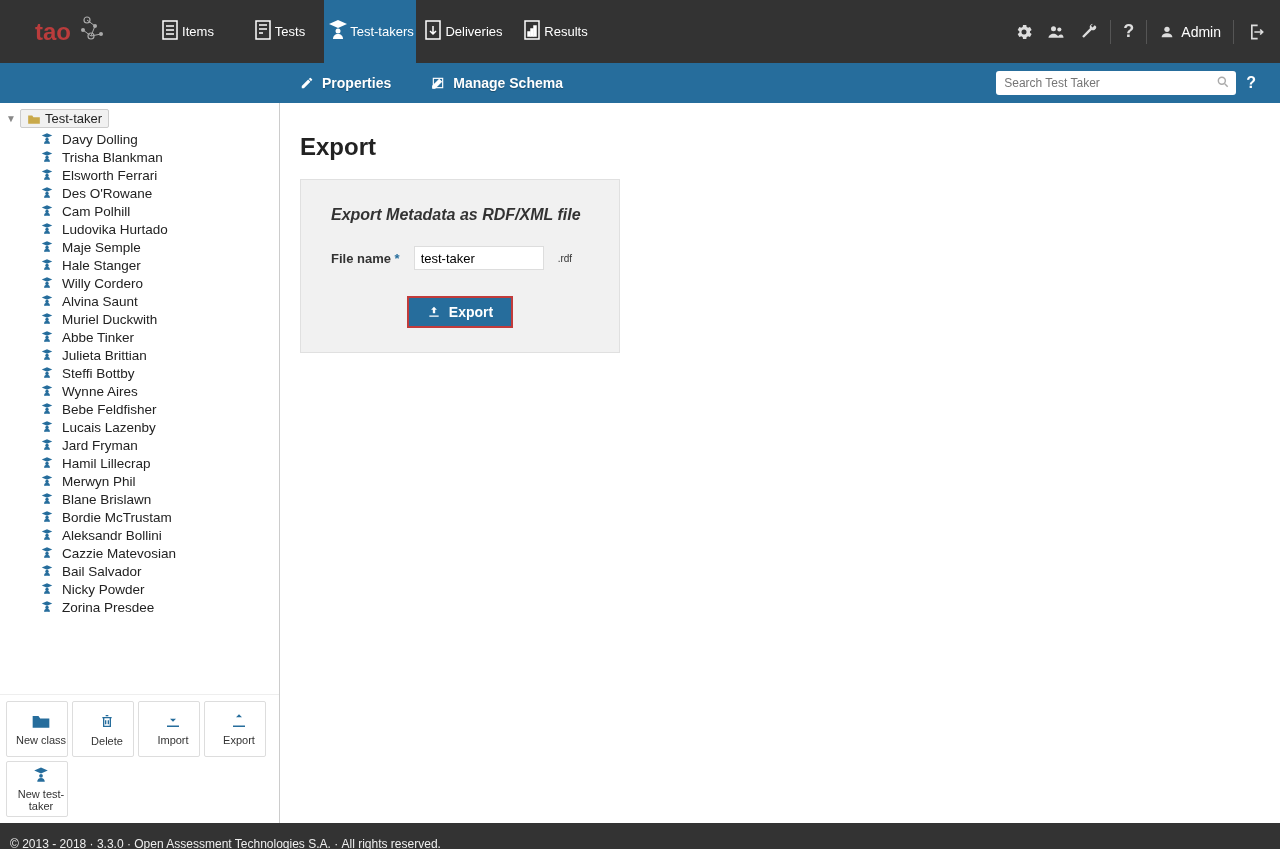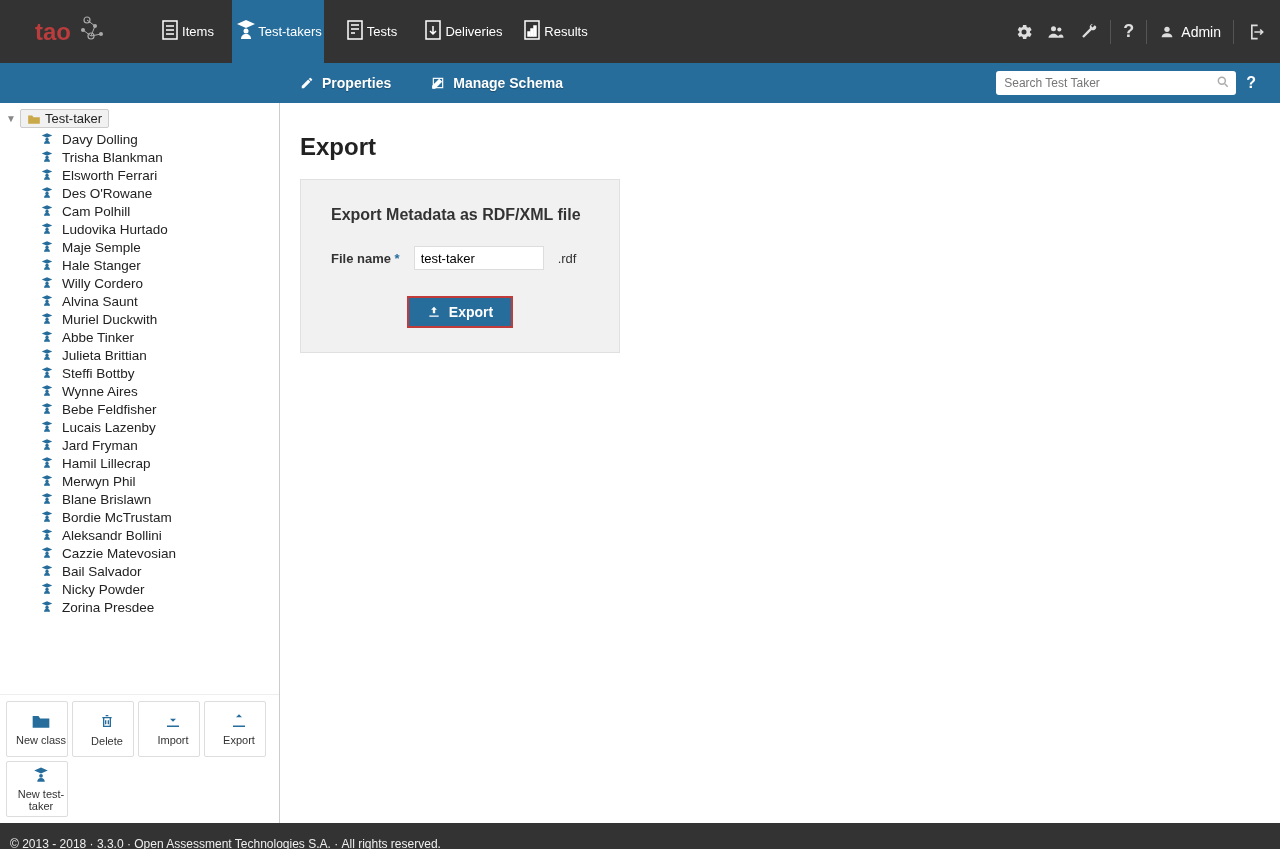--- a/index.html
+++ b/index.html
@@ -40,26 +40,26 @@
 .person-icon { color: #266d9c; font-size: 14px; width: 16px; text-align: center; }
 
 .sidebar-actions { padding: 6px; display: flex; flex-wrap: wrap; gap: 4px; border-top: 1px solid #eee; }
 .action-btn { width: 62px; height: 56px; border: 1px solid #ddd; background: #fff; display: flex; flex-direction: column; align-items: center; justify-content: center; gap: 4px; cursor: pointer; font-size: 11px; color: #333; border-radius: 2px; text-align: center; padding-left: 8px; }
 .action-btn-icon { color: #266d9c; font-size: 18px; }
 
 
 .main { flex: 1; padding: 30px 0 0 20px; }
 .page-title { font-size: 24px; font-weight: bold; margin-bottom: 18px; color: #222; font-family: Arial, sans-serif; }
 .export-box { width: 320px; background: #f1f1f1; border: 1px solid #e0e0e0; padding: 26px 30px 24px 30px; }
-.export-box-title { font-size: 16px; font-weight: bold; color: #333; margin-bottom: 22px; }
+.export-box-title { font-size: 16px; font-weight: bold; color: #333; margin-bottom: 22px; font-style: italic; }
 .form-row { display: flex; align-items: center; gap: 14px; margin-bottom: 26px; }
 .form-label { font-size: 13px; font-weight: bold; color: #333; }
 .form-label .req { color: #266d9c; }
 .form-input { height: 24px; width: 130px; border: 1px solid #ddd; padding: 0 6px; font-size: 13px; }
-.form-ext { font-size: 13px; color: #333; }
+.form-ext { font-size: 10px; color: #333; }
 .export-submit-wrap { display: flex; justify-content: center; }
 .export-submit { background: #266d9c; color: #fff; border: 2px solid #c13b3b; padding: 6px 18px; font-size: 14px; font-weight: bold; cursor: pointer; display: flex; align-items: center; gap: 8px; }
 
 
 .footer { background: #333; color: #eee; height: 42px; display: flex; align-items: center; padding: 0 10px; font-size: 12px; }
 .footer a { color: #eee; text-decoration: underline; }
 
 
 .tree-wrap::-webkit-scrollbar { width: 16px; }
 .tree-wrap::-webkit-scrollbar-track { background: #f0f0f0; }
@@ -91,40 +91,40 @@
         <div class="nav-tab-icon">
           <svg width="24" height="24" viewBox="0 0 24 24" fill="none" stroke="#fff" stroke-width="1.5">
             <rect x="5" y="3" width="14" height="18"></rect>
             <line x1="8" y1="8" x2="16" y2="8"></line>
             <line x1="8" y1="12" x2="16" y2="12"></line>
             <line x1="8" y1="16" x2="16" y2="16"></line>
           </svg>
         </div>
         <div>Items</div>
       </div>
-      <div class="nav-tab active">
-        <div class="nav-tab-icon">
-          <svg width="24" height="24" viewBox="0 0 24 24" fill="#fff">
-            <path d="M3 6l9-4 9 4-9 4-9-4z"></path>
-            <circle cx="12" cy="13" r="2.5"></circle>
-            <path d="M7 21c0-3 2-5 5-5s5 2 5 5H7z"></path>
-          </svg>
-        </div>
-        <div>Test-takers</div>
-      </div>
       <div class="nav-tab">
         <div class="nav-tab-icon">
           <svg width="24" height="24" viewBox="0 0 24 24" fill="none" stroke="#fff" stroke-width="1.5">
             <rect x="5" y="3" width="14" height="18"></rect>
             <line x1="8" y1="7" x2="16" y2="7"></line>
             <line x1="8" y1="11" x2="16" y2="11"></line>
             <line x1="8" y1="15" x2="12" y2="15"></line>
           </svg>
         </div>
         <div>Tests</div>
+      </div>
+      <div class="nav-tab active">
+        <div class="nav-tab-icon">
+          <svg width="24" height="24" viewBox="0 0 24 24" fill="#fff">
+            <path d="M3 6l9-4 9 4-9 4-9-4z"></path>
+            <circle cx="12" cy="13" r="2.5"></circle>
+            <path d="M7 21c0-3 2-5 5-5s5 2 5 5H7z"></path>
+          </svg>
+        </div>
+        <div>Test-takers</div>
       </div>
       <div class="nav-tab">
         <div class="nav-tab-icon">
           <svg width="24" height="24" viewBox="0 0 24 24" fill="none" stroke="#fff" stroke-width="1.5">
             <rect x="5" y="3" width="14" height="18"></rect>
             <path d="M12 8v8m-3-3l3 3 3-3" fill="none"></path>
           </svg>
         </div>
         <div>Deliveries</div>
       </div>

